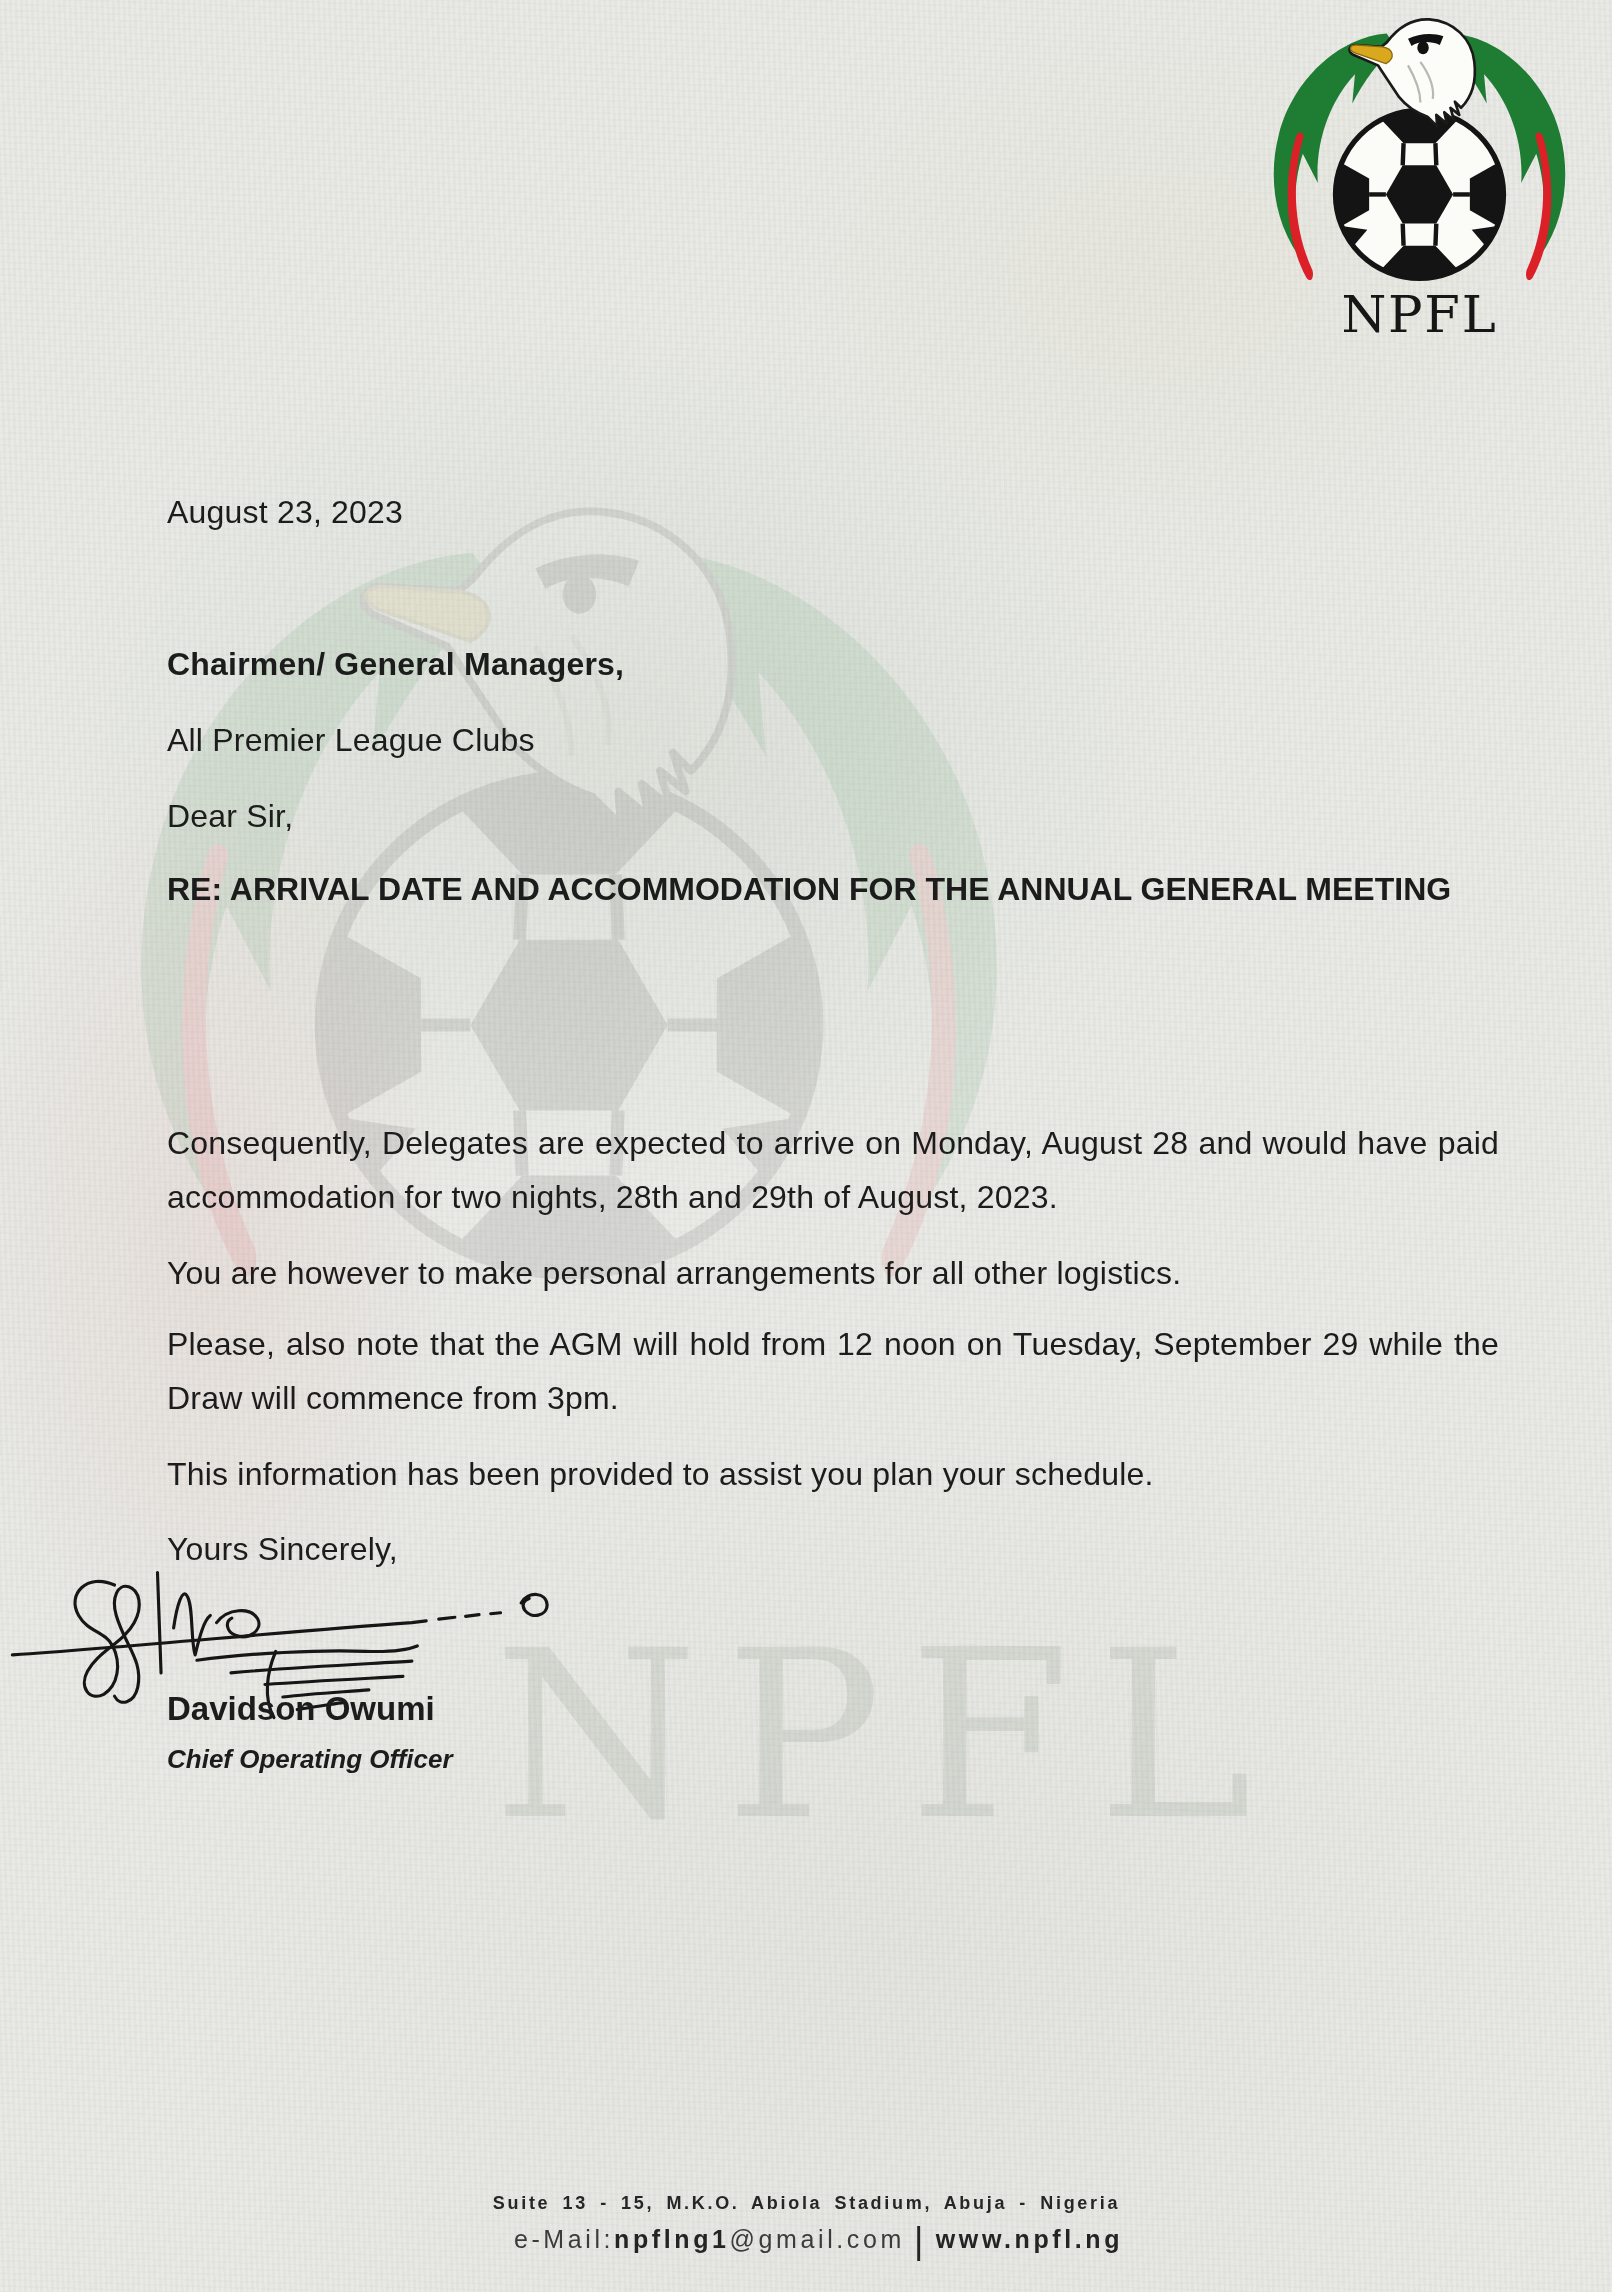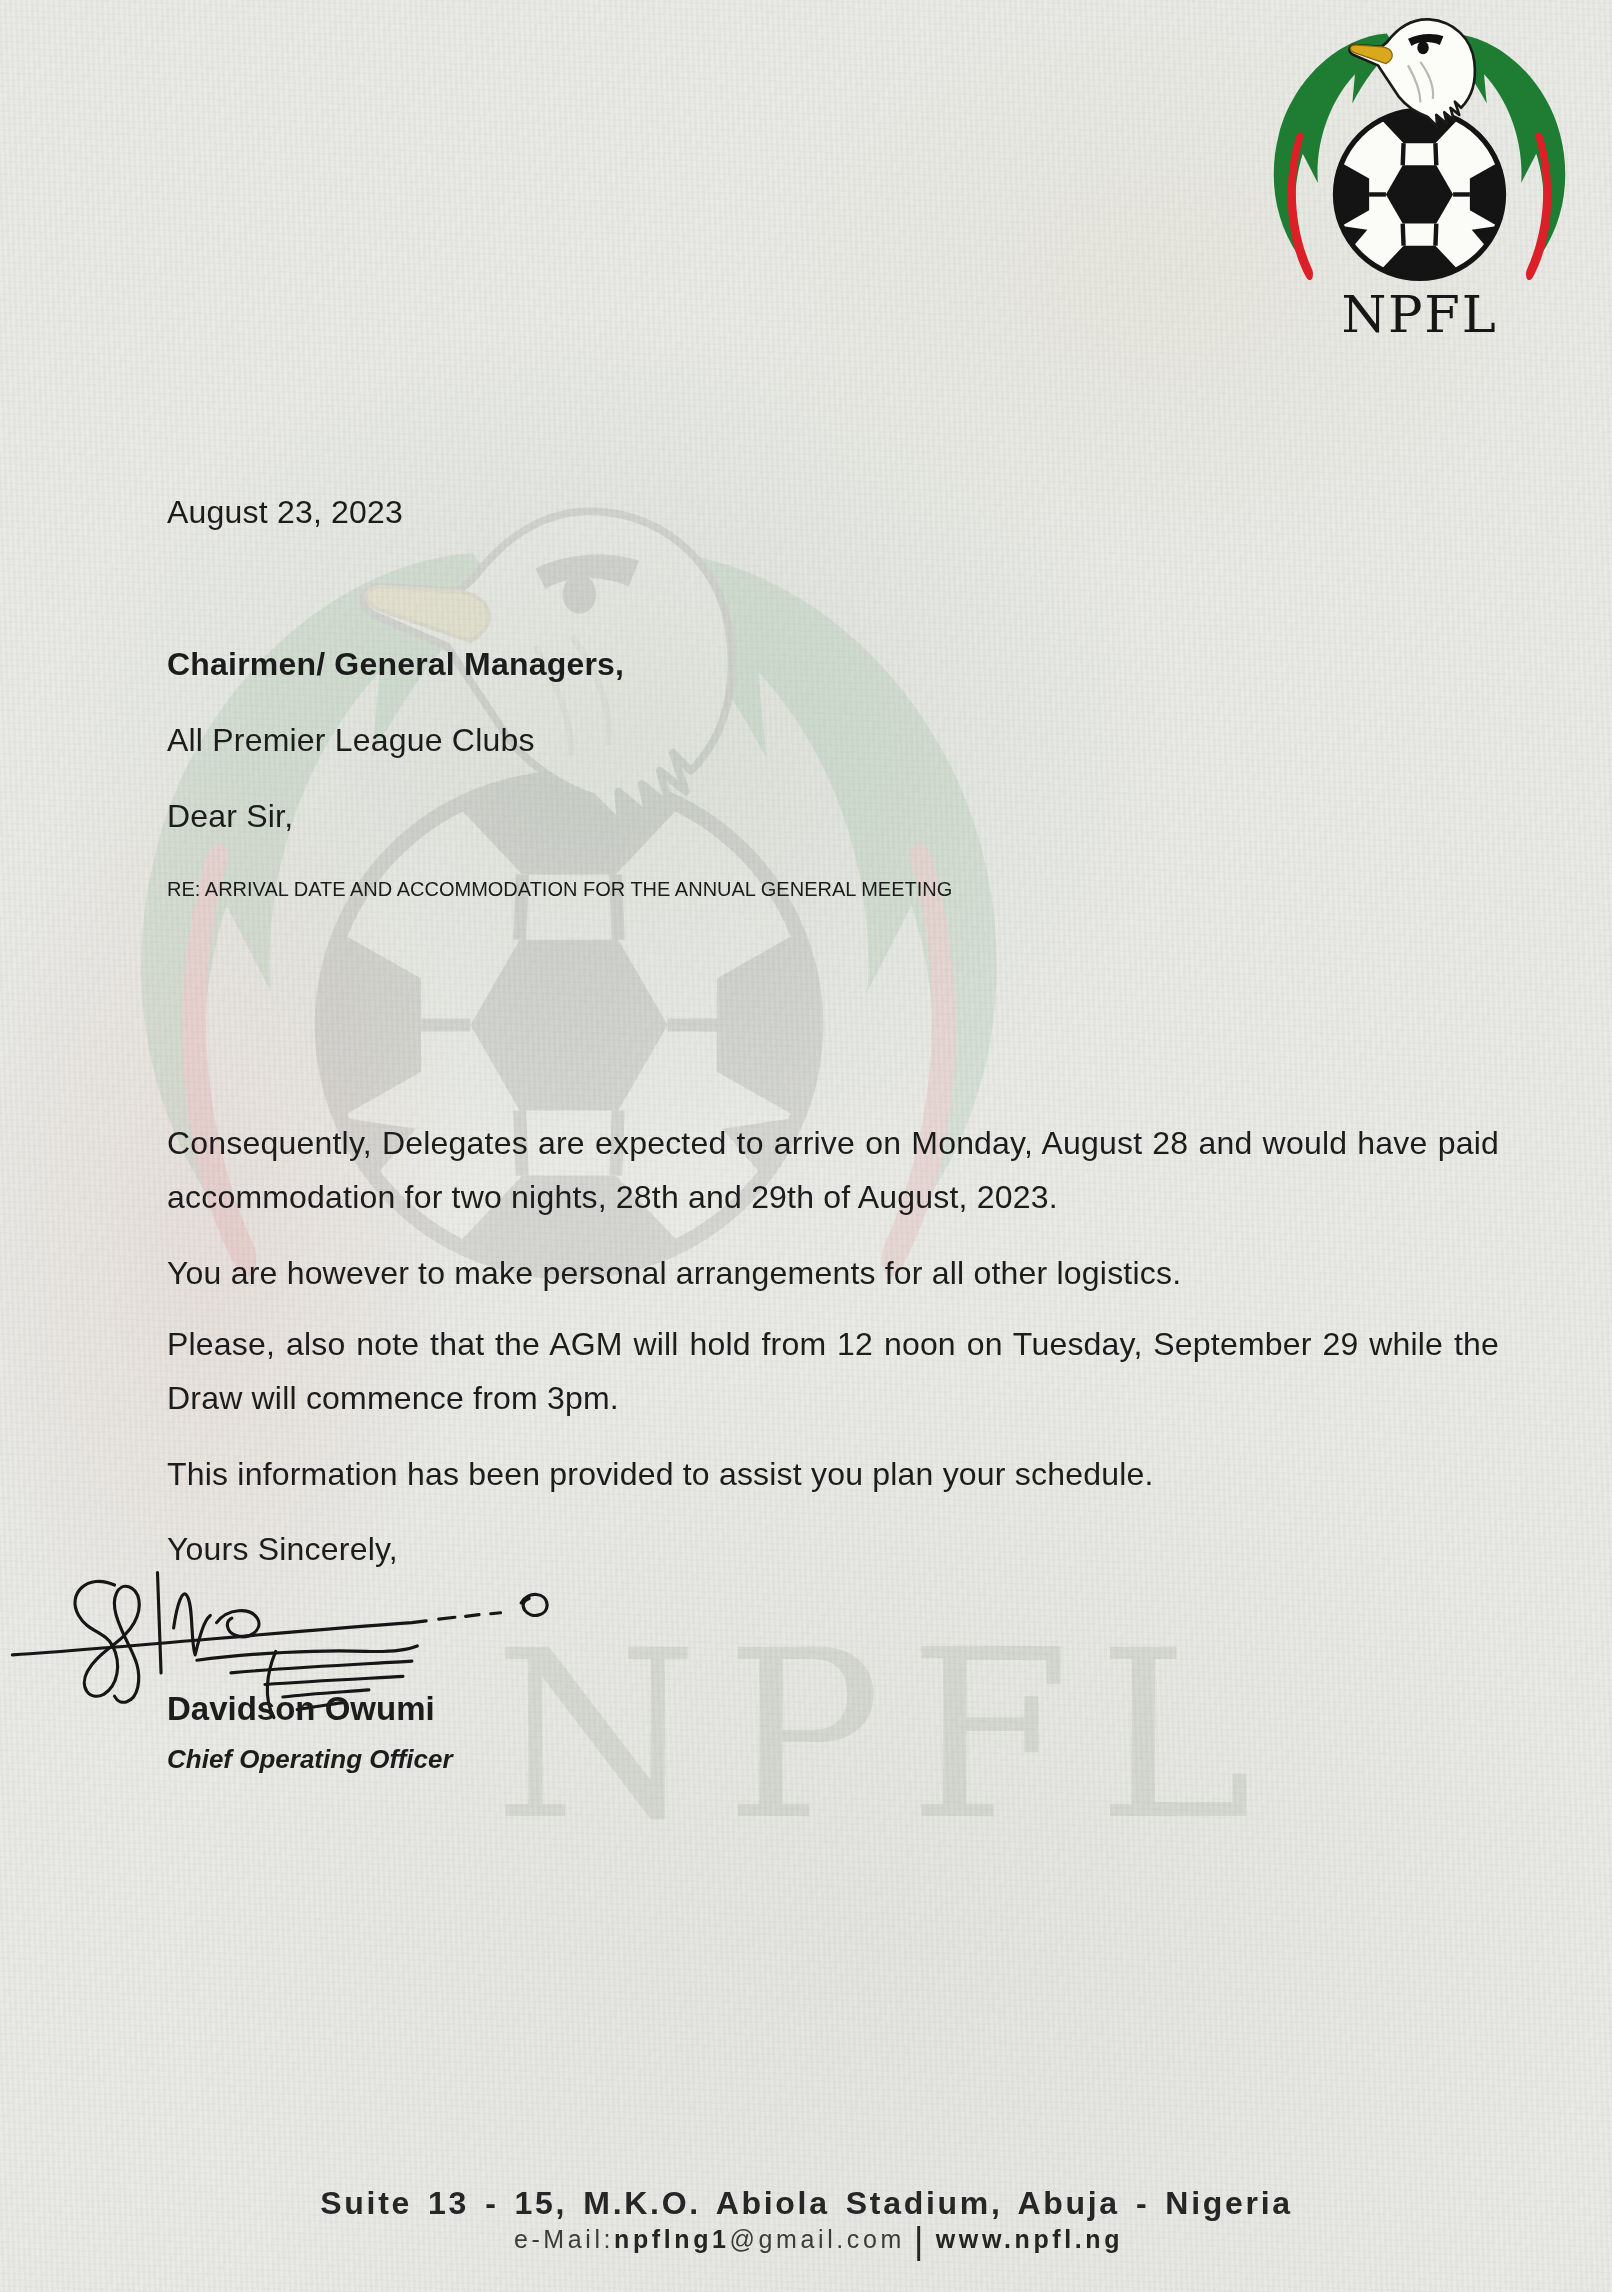--- a/index.html
+++ b/index.html
@@ -18,41 +18,41 @@
       radial-gradient(ellipse 627px 430px at 72% 12%, rgba(206,196,152,0.10), transparent 70%),
       radial-gradient(ellipse 985px 806px at 55% 85%, rgba(120,122,112,0.05), transparent 75%),
       repeating-linear-gradient(88deg, rgba(255,255,255,0.05) 0 2.7px, rgba(118,124,112,0.04) 2.7px 5.4px),
       repeating-linear-gradient(2deg, rgba(0,0,0,0.016) 0 1.8px, transparent 1.8px 6.3px);
     padding-left: 41px;
   }
   .abs { position:absolute; left:141px; width:1332px; z-index:2;margin-left:26px; }
   .body-text { font-size:32px; line-height:54px; letter-spacing:0.2px; }
   .just { text-align:justify; text-align-last:left; }
   .b { font-weight:bold; }
-  .subject { font-weight:normal; white-space:nowrap; font-size:20px; line-height:54px; }
+  .subject { font-weight:bold; white-space:nowrap; font-size:32px; line-height:54px; }
   .name { font-weight:bold; font-size:33px; line-height:43px; }
   .title { font-weight:bold; font-style:italic; font-size:26px; line-height:43px; }
 
   .logo-header { position:absolute; left:1247px; top:7.2px; width:345px; height:336px; z-index:3; }
   .logo-caption { font-family:"DejaVu Serif", serif; letter-spacing:2px; }
 
   .wm-logo { position:absolute; left:63px; top:475px; width:1012px; height:986px; opacity:0.085; z-index:0; }
   .wm-text {
     position:absolute; left:494px; top:1619px; z-index:0;
     font-family:"DejaVu Serif", serif;
     font-size:233px; line-height:233px; letter-spacing:27px;
     color:rgba(72,74,62,0.10);
     white-space:nowrap;
   }
 
   .signature { position:absolute; left:7.2px; top:1567px; width:627px; height:157px; z-index:2; }
   .signature path { stroke:#161616; stroke-width:3.5; fill:none; stroke-linecap:round; stroke-linejoin:round; }
 
   .footer { position:absolute; left:0; top:2185px; width:100%; text-align:center; z-index:2; color:#262626; }
-  .footer-line1 { font-weight:bold; font-size:32px; line-height:36px; letter-spacing:2.7px; word-spacing:4.5px; }
+  .footer-line1 { font-weight:bold; font-size:18px; line-height:36px; letter-spacing:2.7px; word-spacing:4.5px; }
   .footer-line2 { font-size:25px; line-height:36px; letter-spacing:3.6px; color:#3b3b3b;margin-left:24px; }
   .footer-line2 .b { color:#242424; }
   .footer-sep { display:inline-block; font-weight:400; font-size:36px; vertical-align:-5.4px; margin:0 9px; color:#242424; }
 </style>
 </head>
 <body>
 
 <div class="page">
 
   <svg class="logo-header" viewBox="0 0 390 380" aria-hidden="true">

